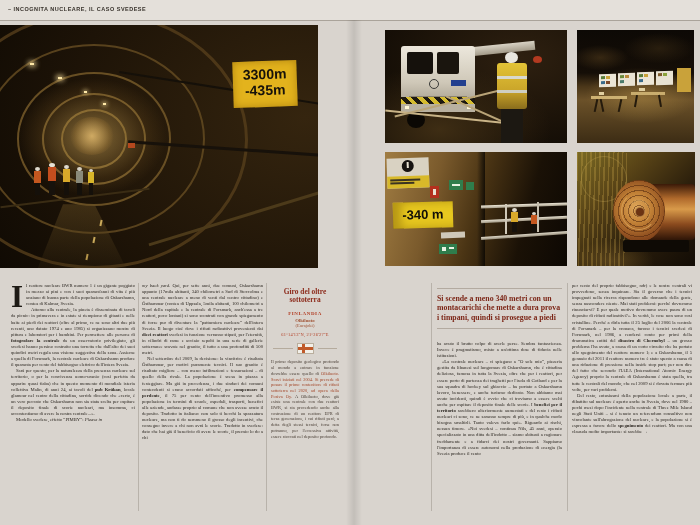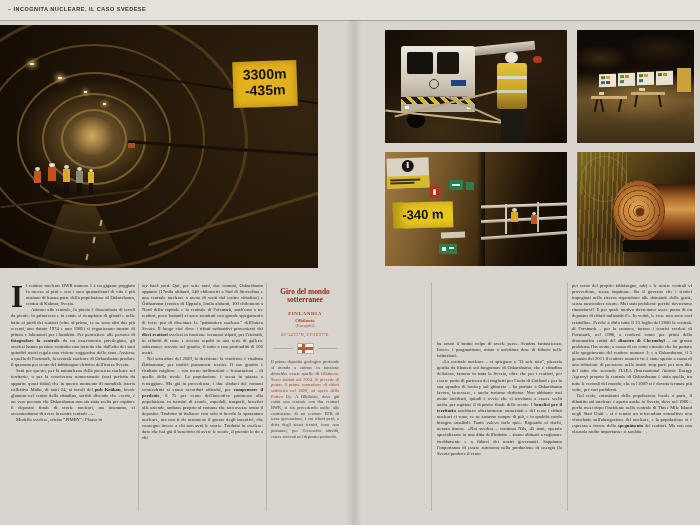--- a/index.html
+++ b/index.html
@@ -284,38 +284,41 @@
   <div class="col" id="lcol2" style="left:142px;width:121px;">
     <p>
       <span class="i">my back yard.</span><span> Qui, per sette anni, due comuni, Oskarshamn appunto (17mila abitanti, 340 chilometri a Sud di Stoccolma e una centrale nucleare a meno di venti dal centro cittadino) e Östhammar (contea di Uppsala, 5mila abitanti, 100 chilometri a Nord della capitale e la centrale di Forsmark, anch'essa a tre reattori, poco lontani) si sono scontrati con grande spiegamento di forze pur di diventare la “pattumiera nucleare” dell'intera Svezia. Il luogo cioè dove i rifiuti radioattivi provenienti dai </span><span class="b">dieci reattori</span><span> svedesi in funzione verranno stipati, per l'eternità, in cilindri di rame e acciaio sepolti in una serie di gallerie sotterranee scavate nel granito, il tutto a una profondità di 500 metri.</span>
     </p>
     <p class="ind">
       <span>Nel settembre del 2009, la decisione: la vincitrice è risultata Östhammar, per motivi puramente tecnici. Il suo granito è risultato migliore – con meno infiltrazioni e fessurazioni – di quello della rivale. La popolazione è scesa in piazza a festeggiare. Ma già in precedenza, i due sindaci dei comuni contendenti si erano accordati affinché, per </span><span class="b">compensare il perdente</span><span>, il 75 per cento dell'incentivo promesso alla popolazione in termini di scuole, ospedali, trasporti, benefici alle aziende, andasse proprio al comune che non avesse avuto il deposito. Tradotto in italiano: non solo ti becchi la spazzatura nucleare, ma non ti do nemmeno il grosso degli incentivi, che consegno invece a chi non avrà le scorie. Tradotto in svedese: dato che hai già il beneficio di avere le scorie, il premio lo do a chi</span>
     </p>
   </div>
 
   <div class="sbar">
-    <div class="sb-title">Giro del mondo sotterranee</div>
+    <div class="sb-title">Giro del oltre sottoterra</div>
     <div class="sb-country">FINLANDIA</div>
     <div class="sb-place">Olkiluoto</div>
     <div class="sb-muni">(Eurajoki)</div>
     <div class="sb-coords">61°14'13"N, 21°26'27"E</div>
     <div class="flag-row">
       <div class="line"></div>
       <div class="flag">
           <div class="h"></div>
           <div class="v"></div>
         </div>
       <div class="line"></div>
     </div>
     <div class="sb-body">
       <span>Il primo deposito geologico profondo al mondo a entrare in funzione dovrebbe essere quello di </span><span class="sb-red">Olkiluoto. Scavi iniziati nel 2004. Si prevede di posare il primo contenitore di rifiuti sottoterra nel 2020, ad opera della Posiva Oy.</span><span> A Olkiluoto, dove già esiste una centrale con due reattori BWR, si sta procedendo anche alla costruzione di un reattore EPR di terza generazione, i cui rifiuti però, a detta degli stessi tecnici, forse non potranno, per l'eccessiva attività, essere stoccati nel deposito profondo.</span>
     </div>
   </div>
 
+  <div class="pullquote">
+    <div>Si scende a meno 340 metri con un montacarichi che mette a dura prova i timpani, quindi si prosegue a piedi</div>
+  </div>
 
   <div class="col" id="rcol1" style="left:437px;width:125px;top:341px;height:174px;">
     <p><span>ha avuto il brutto colpo di averle perse. Sembra fantascienza. Invece è pragmatismo, misto a un'ottima dose di fiducia nelle istituzioni.</span></p>
     <p class="ind">
       <span>«La centrale nucleare – ci spiegano a “O sole mio”, pizzeria gestita da libanesi sul lungomare di Oskarshamn, che è cittadina deliziosa, famosa in tutta la Svezia, oltre che per i reattori, per essere porto di partenza dei traghetti per l'isola di Gotland e per la sua squadra di hockey sul ghiaccio – ha portato a Oskarshamn lavoro, benessere, e anche turismo dedicato. Non abbiamo mai avuto incidenti, quindi è ovvio che ci troviamo a essere scelti anche per ospitare il deposito finale delle scorie. I </span><span class="b">benefici per il territorio</span><span> sarebbero ulteriormente aumentati e del resto i rifiuti nucleari ci sono, ce ne saranno sempre di più, e in qualche modo bisogna smaltirli. Tanto valeva farlo qui». Riguardo ai rischi, nessun timore. «Noi svedesi – continua Nils, 45 anni, operaio specializzato in una ditta dell'indotto – siamo abituati a ragionare freddamente e a fidarci dei nostri governanti. Sappiamo l'importanza di essere autonomi nella produzione di energia (la Svezia produce il cento</span>
     </p>
   </div>
 
   <div class="col" id="rcol2" style="left:572px;width:120px;">
     <p>

